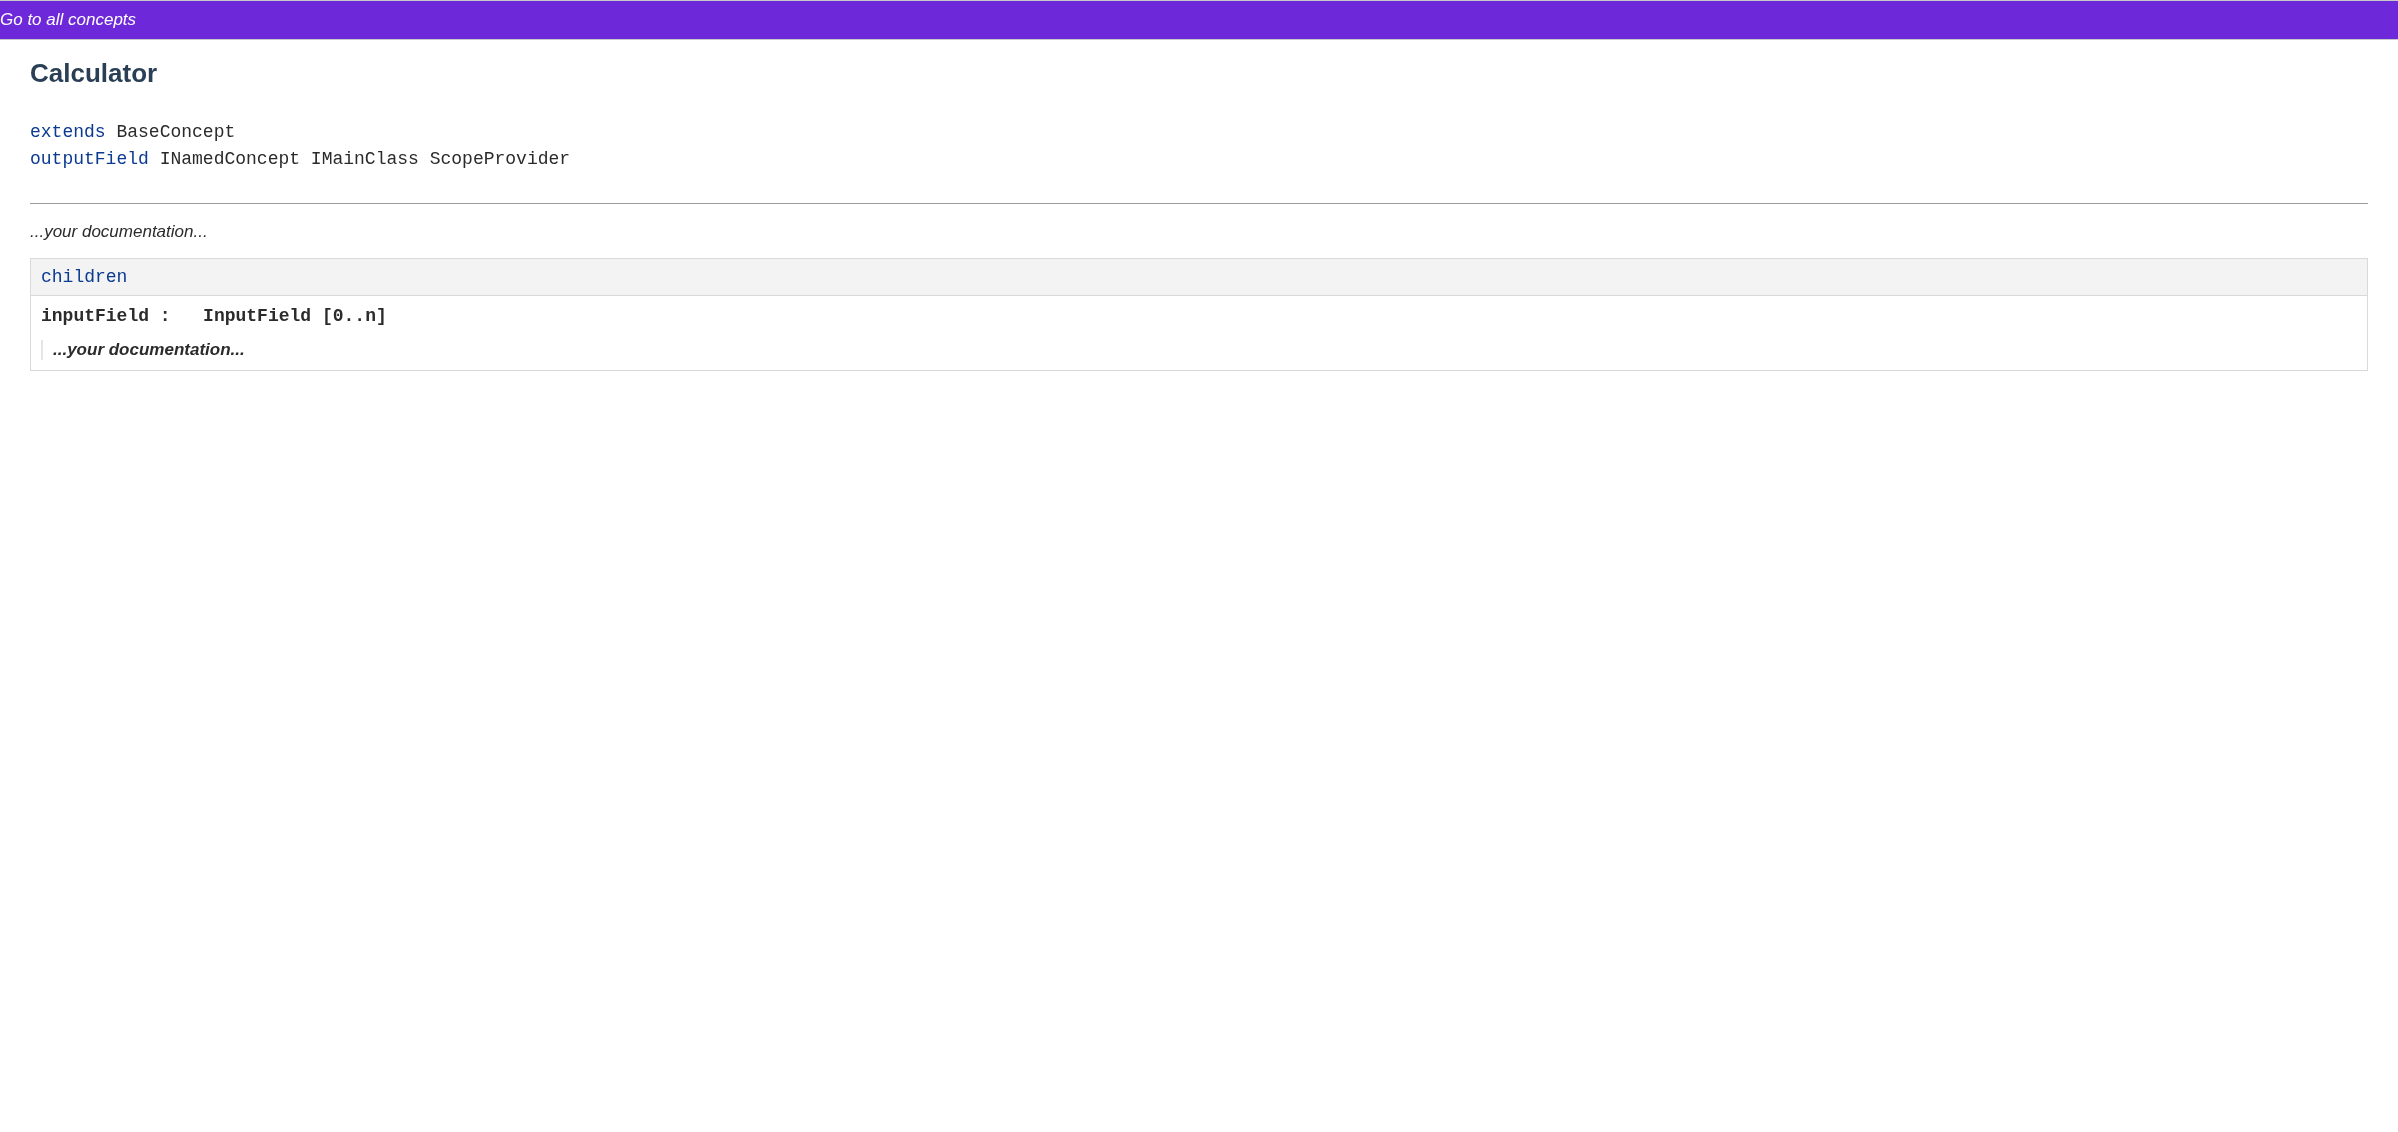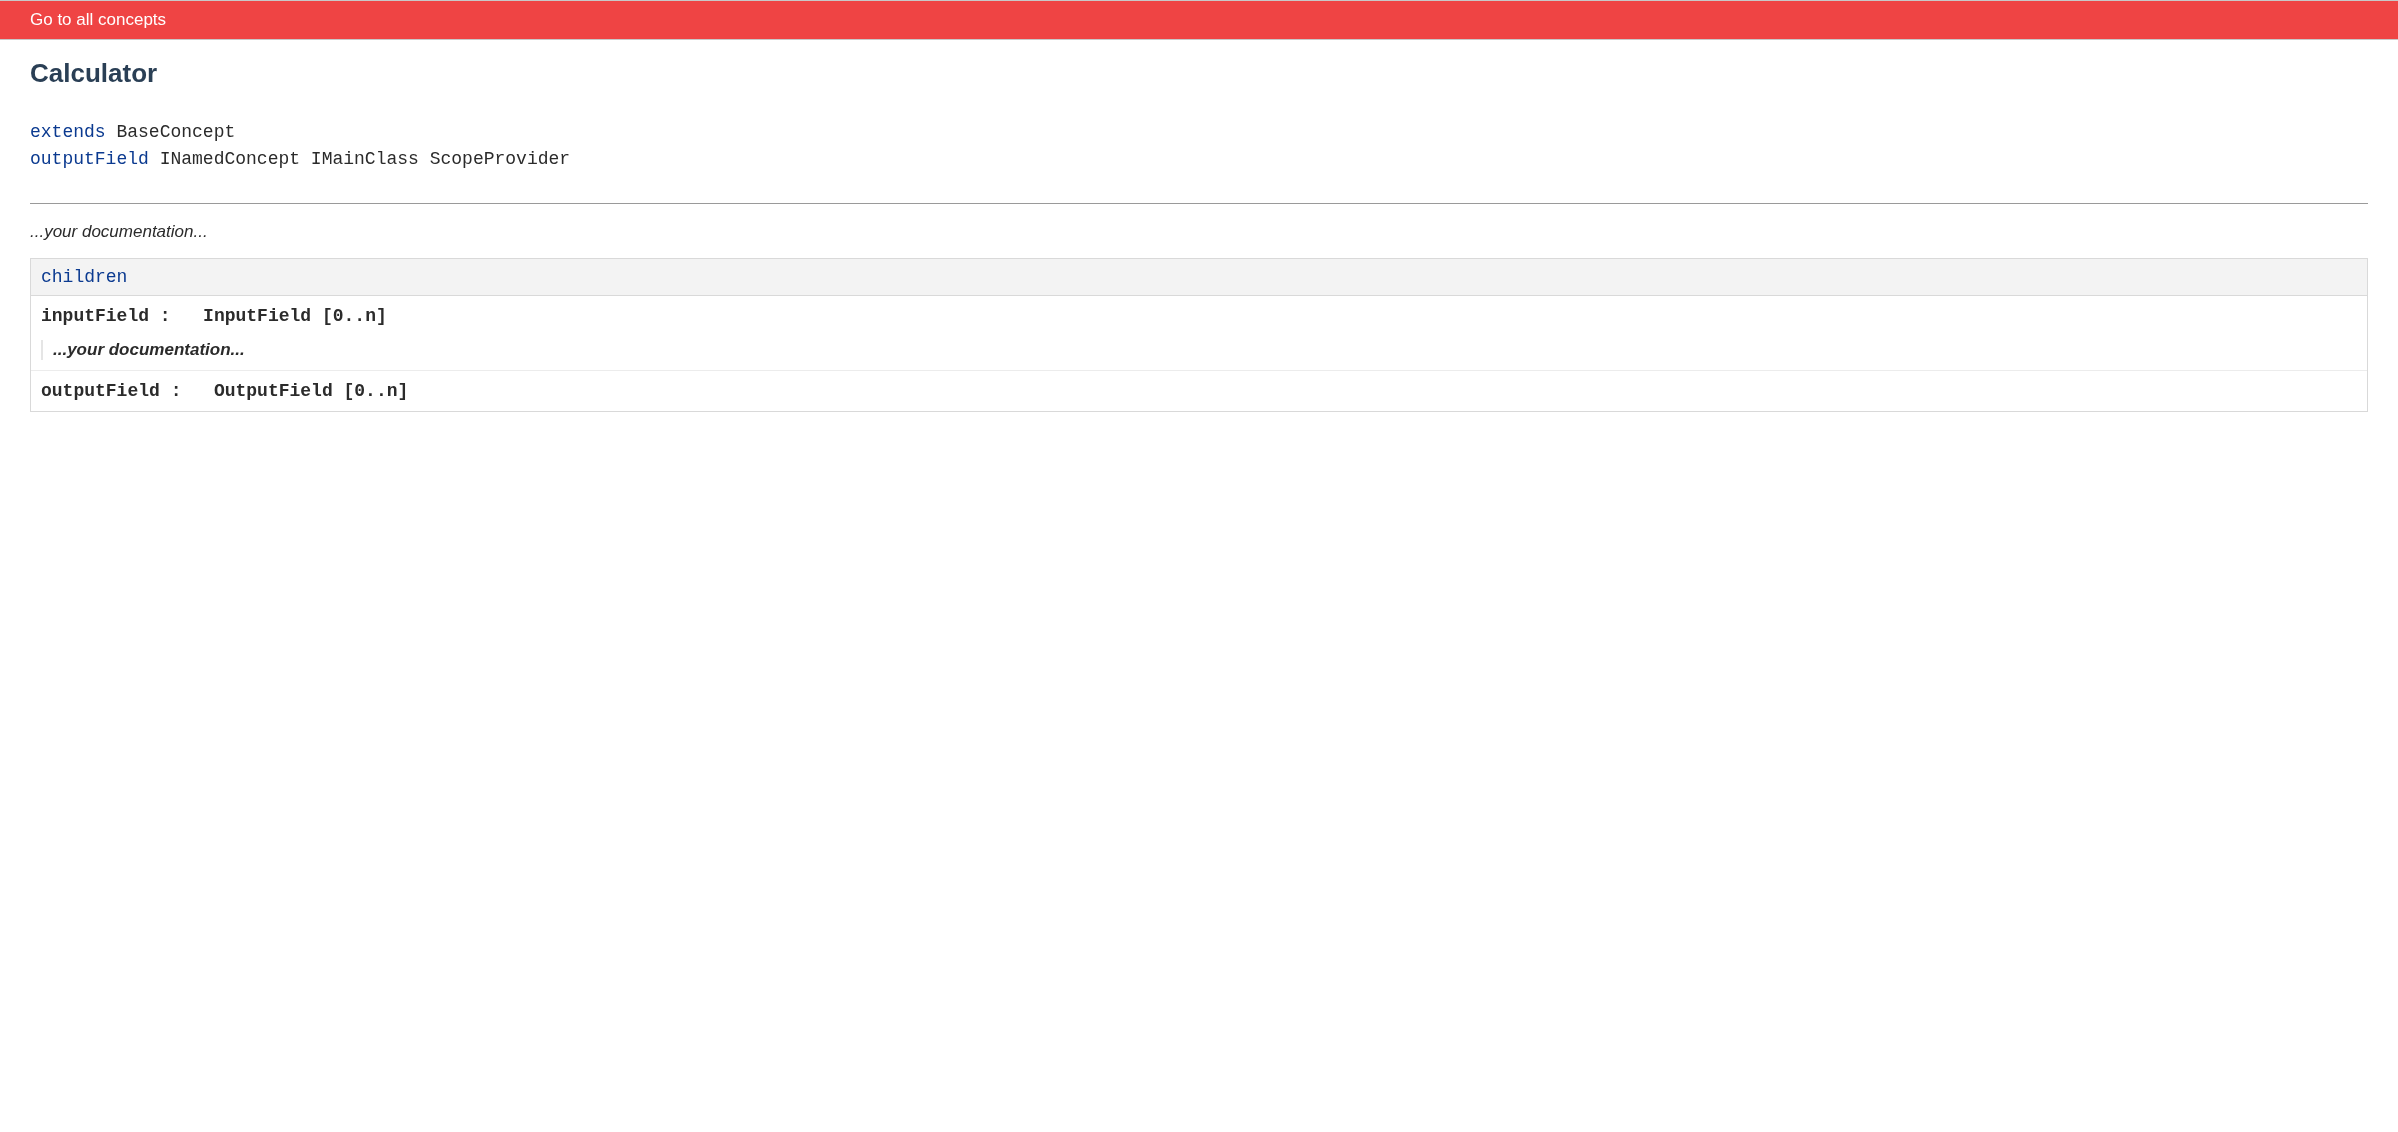--- a/index.html
+++ b/index.html
@@ -6,26 +6,27 @@
       box-sizing: border-box;
       margin: 0;
       padding: 0;
     }
     body {
       font-family: -apple-system, BlinkMacSystemFont, "Segoe UI", Helvetica, Arial, sans-serif;
       background: #ffffff;
       color: #2b2b2b;
     }
     .top-bar {
-      background: #ef4444;
+      background: #6d28d9;
       color: #ffffff;
-      padding: 9px 30px;
+      padding: 9px 0;
       font-size: 17px;
       border-top: 1px solid #c8c8c8;
       border-bottom: 1px solid #c8c8c8;
+      font-style: italic;
     }
     .top-bar a {
       color: #ffffff;
       text-decoration: none;
     }
     .content {
       padding: 18px 30px;
     }
     .concept-title {
       font-size: 26px;
@@ -125,27 +126,16 @@
         <span> </span>
         <span>:</span>
         <span>&nbsp; </span>
         <span>InputField</span>
         <span> </span>
         <span>[0..n]</span>
       </div>
       <div class="child-doc">...your documentation...</div>
     </div>
 
-    <div class="child-row">
-      <div class="child-sig">
-        <span>outputField</span>
-        <span> </span>
-        <span>:</span>
-        <span>&nbsp; </span>
-        <span>OutputField</span>
-        <span> </span>
-        <span>[0..n]</span>
-      </div>
-    </div>
 
   </div>
 
 </div>
 
 </body></html>

